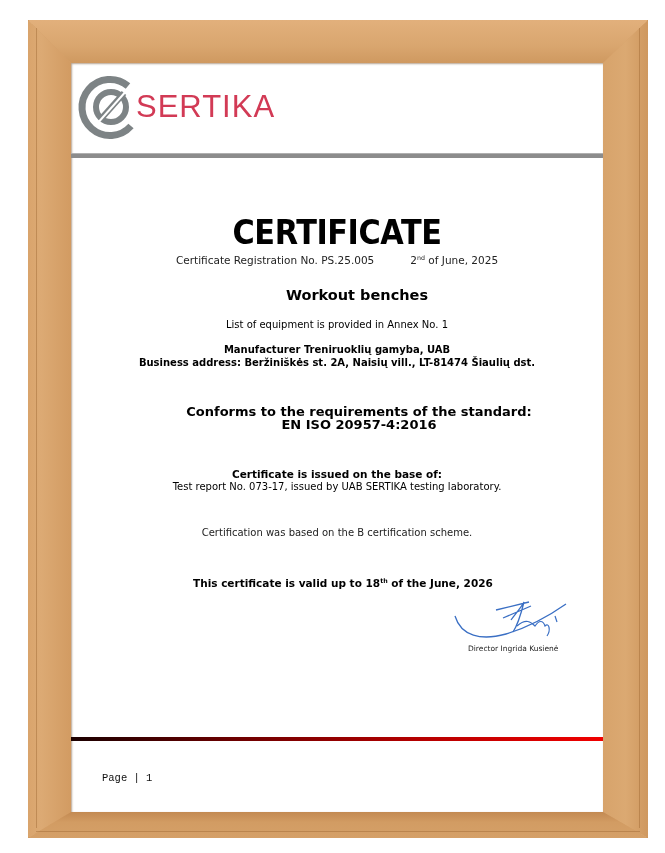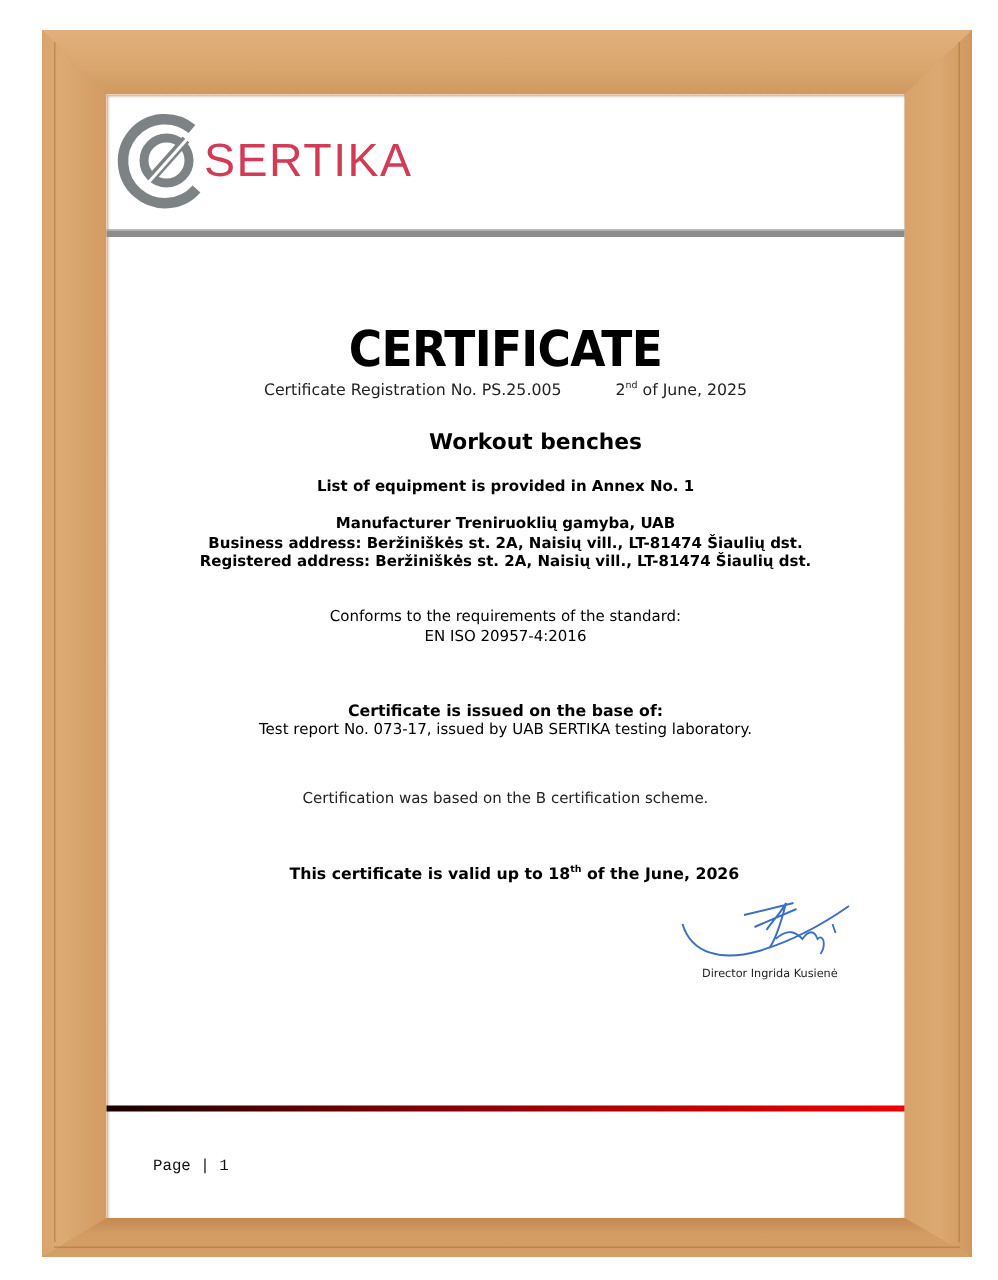--- a/index.html
+++ b/index.html
@@ -38,23 +38,23 @@
       position: absolute; left: 60px; top: 17px; font-family: Liberation Sans, sans-serif;
       font-size: 31px; color: #d23a55; letter-spacing: 1px; font-weight: 400;
     }
     .gray-rule { position: absolute; left: 0; top: 90px; width: 100%; height: 4px; background: #8c8c8c; border-top: 1px solid #b0b0b0; }
     .center { position: absolute; left: 0; width: 100%; text-align: center; }
     .title { top: 150px; font-size: 33px; font-weight: bold; font-family: "DejaVu Sans", sans-serif; letter-spacing: -0.5px; transform: scaleX(0.92); }
     .reg { top: 191px; font-size: 10.5px; color: #222; }
     .reg .gap { display: inline-block; width: 36px; }
     sup { font-size: 0.6em; vertical-align: super; line-height: 0; }
     .product { top: 224px; font-size: 14.5px; font-weight: bold; padding-left: 20px; }
-    .annex { top: 256px; font-size: 10px; font-weight: bold; }
+    .annex { top: 256px; font-size: 10px; font-weight: normal; }
     .mfr { top: 281px; font-size: 10px; font-weight: bold; line-height: 12.5px; }
-    .conforms { top: 343px; font-size: 10px; font-weight: normal; line-height: 12.5px; }
+    .conforms { top: 343px; font-size: 13px; font-weight: bold; line-height: 12.5px; padding-left: 22px; }
     .issued { top: 405px; font-size: 10px; line-height: 12.5px; }
     .issued .b { font-weight: bold; font-size: 10.5px; }
     .scheme { top: 464px; font-size: 10px; color: #222; text-align: center; }
     .valid { top: 514px; font-size: 10.5px; font-weight: bold; left: 122px; width: auto; text-align: left; }
     .signature { position: absolute; left: 380px; top: 533px; width: 130px; height: 48px; }
     .director { position: absolute; left: 397px; top: 581px; font-size: 7.5px; color: #222; }
     .grad-rule { position: absolute; left: 0; top: 674px; width: 100%; height: 4px;
       background: linear-gradient(90deg, #1a0000 0%, #6b0000 30%, #b40000 65%, #f00000 100%); }
     .page-no { position: absolute; left: 31px; top: 709px; font-family: Liberation Mono, monospace; font-size: 10.5px; color: #111; }
   </style>
@@ -91,21 +91,20 @@
     <span>Certificate Registration No. PS.25.005</span><span class="gap"></span><span><span>2</span><sup>nd</sup><span> of June, 2025</span></span>
   </div>
 
   <div class="center product">Workout benches</div>
 
   <div class="center annex">List of equipment is provided in Annex No. 1</div>
 
   <div class="center mfr">
     <div>Manufacturer Treniruoklių gamyba, UAB</div>
     <div>Business address: Beržiniškės st. 2A, Naisių vill., LT-81474 Šiaulių dst.</div>
-    <div>Registered address: Beržiniškės st. 2A, Naisių vill., LT-81474 Šiaulių dst.</div>
   </div>
 
   <div class="center conforms">
     <div>Conforms to the requirements of the standard:</div>
     <div>EN ISO 20957-4:2016</div>
   </div>
 
   <div class="center issued">
     <div class="b">Certificate is issued on the base of:</div>
     <div>Test report No. 073-17, issued by UAB SERTIKA testing laboratory.</div>

